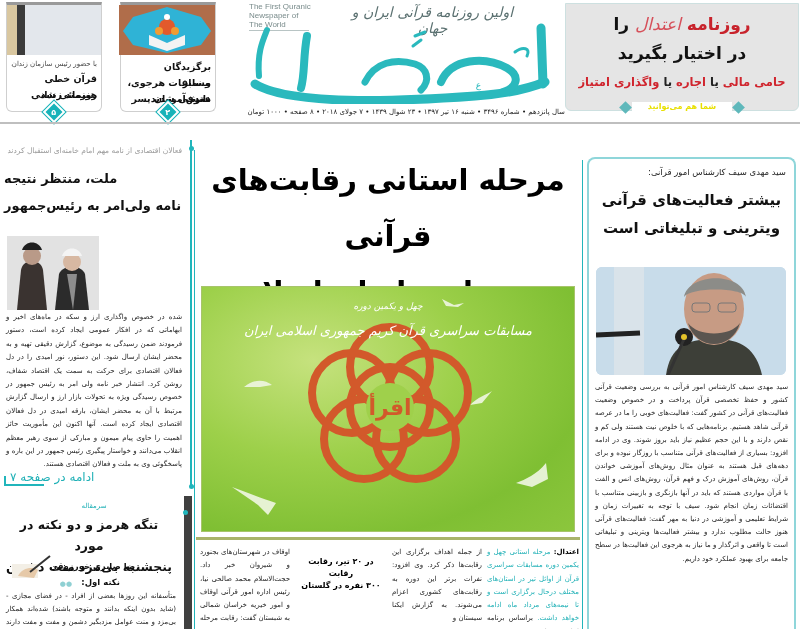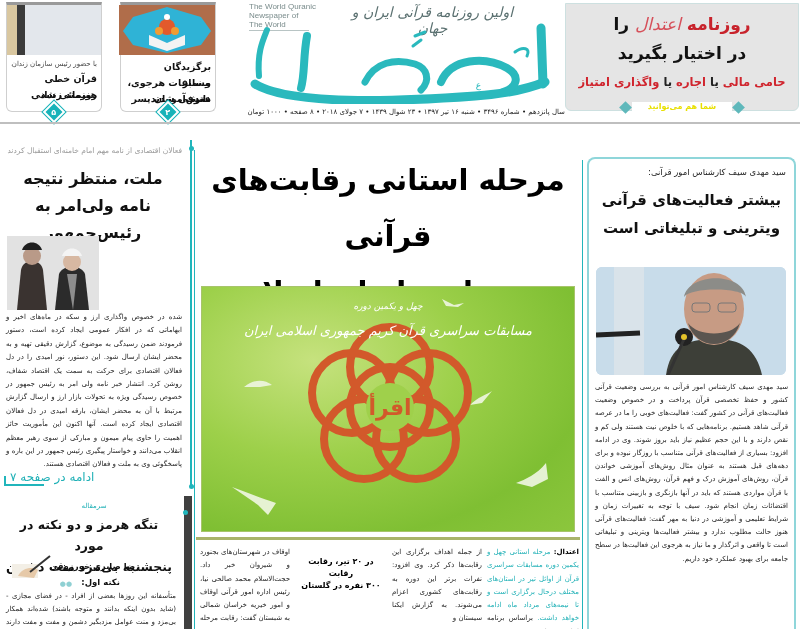--- a/index.html
+++ b/index.html
@@ -30,21 +30,21 @@
   .ad .l3 { position:absolute; top:71px; left:0; right:0; text-align:center; font-size:11.5px; font-weight:bold; color:#d0252e; }
   .ad .l3 .dark { color:#222; }
   .ad .cta { position:absolute; top:98px; left:50%; margin-left:-50px; width:100px; text-align:center; font-size:8px; font-weight:bold; color:#e8e000; background:#fff; }
   .ad .diamond { position:absolute; top:99px; width:9px; height:9px; background:#5fb8bb; transform:rotate(45deg); }
 
   .hr-top { position:absolute; top:122px; left:0; width:800px; height:2px; background:#bfbfbf; }
 
   
   .left-col { position:absolute; top:140px; left:4px; width:188px; height:346px; border-right:2px solid #21b5bb; }
   .left-col .kick { position:absolute; top:6px; right:8px; left:0; font-size:7.5px; color:#9a9a9a; text-align:right; white-space:nowrap; overflow:hidden; }
-  .left-col .hl { position:absolute; top:25px; right:8px; left:0; font-size:16px; font-weight:bold; text-align:center; line-height:27px; }
+  .left-col .hl { position:absolute; top:25px; right:8px; left:0; font-size:13px; font-weight:bold; text-align:left; line-height:27px; }
   .left-col .photo { position:absolute; top:96px; left:3px; width:92px; height:74px; background:linear-gradient(90deg,#e4e4e4 0%,#d9d9d9 100%); overflow:hidden; }
   .left-col .body1 { position:absolute; top:90px; right:8px; width:84px; font-size:7px; line-height:13.4px; text-align:justify; color:#222; }
   .left-col .body2 { position:absolute; top:171px; right:8px; left:2px; font-size:7px; line-height:13.4px; text-align:justify; color:#222; }
   .left-col .more { position:absolute; bottom:2px; left:6px; font-size:12px; color:#1fb0b6; }
   .left-col .more-bracket { position:absolute; bottom:0; left:0; width:40px; height:10px; border-left:2px solid #21b5bb; border-bottom:2px solid #21b5bb; }
   .dot { position:absolute; width:5px; height:5px; border-radius:50%; background:#21b5bb; }
 
   .ed-col { position:absolute; top:496px; left:4px; width:188px; height:133px; border-right:8px solid #404040; }
   .ed-col .sec { position:absolute; top:6px; left:0; right:0; text-align:center; font-size:7px; color:#1fb0b6; }
   .ed-col .hl { position:absolute; top:18px; right:10px; left:0; font-size:12.5px; font-weight:bold; text-align:center; line-height:21px; }
@@ -107,21 +107,21 @@
   </div>
   <div class="title" style="top:54px;">برگزیدگان مسابقات هرجوی، عترت</div>
   <div class="title" style="top:70px;">و نماز دانش‌آموزان پسر</div>
   <div class="title" style="top:86px;">معرفی شدند</div>
   <div class="pnum">
       <span>۲</span>
     </div>
 </div>
 
 <div class="eng-tag">
-  <div>The World Quranic</div>
+  <div>The First Quranic</div>
   <div>Newspaper of</div>
   <div>The World</div>
 </div>
 <div class="eng-line"></div>
 <div class="slogan">اولین روزنامه قرآنی ایران و جهان</div>
 
 <div class="logo">
   <svg width="320" height="82" viewBox="0 0 320 82" aria-hidden="true">
     <g fill="none" stroke="#2ab9bd" stroke-linecap="round">
 

